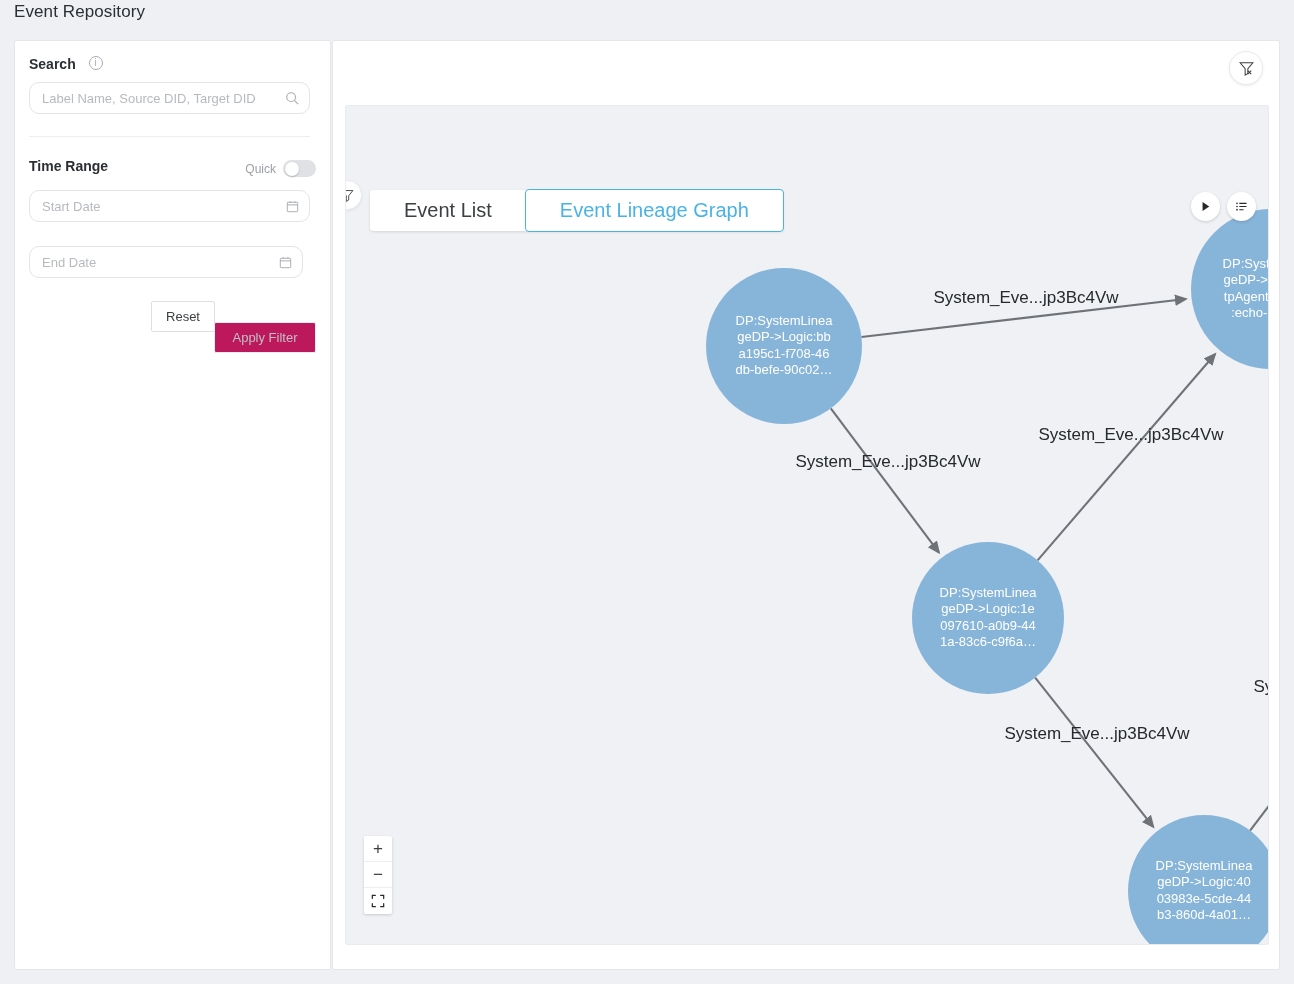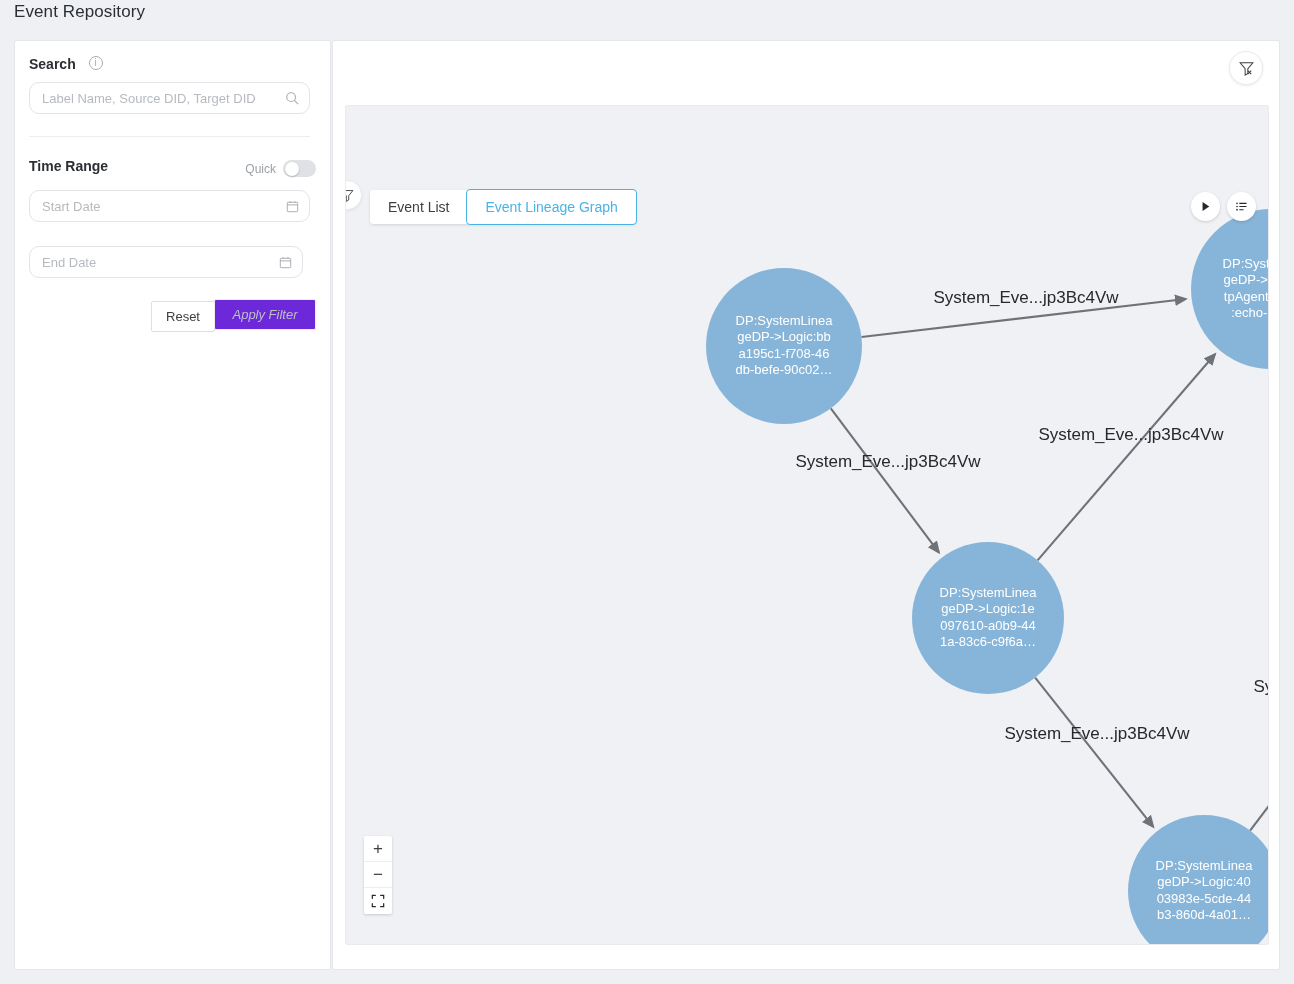--- a/index.html
+++ b/index.html
@@ -110,27 +110,26 @@
     cursor: pointer;
   }
   #reset-button {
     right: 115px; top: 260px;
     min-width: 64px;
     border: 1px solid #dcdfe3;
     background: #fff;
     color: #3c4043;
   }
   #apply-filter-button {
-    right: 14px; top: 258px;
+    right: 14px; top: 281px;
     min-width: 102px;
     border: 1px solid #ebedef;
-    background: #6d28d9;
+    background: #be185d;
     color: #bcc0c5;
     cursor: default;
-    font-style: italic;
   }
 
   
   #right-panel {
     position: absolute;
     left: 332px; top: 40px;
     width: 948px; height: 930px;
     background: #ffffff;
     border: 1px solid #e4e6ea;
     border-radius: 2px;
@@ -190,22 +189,22 @@
 
   #tabs {
     position: absolute; left: 24px; top: 84px;
     display: flex;
     background: #fff;
     border-radius: 4px;
     box-shadow: 0 1px 3px rgba(0,0,0,.12);
     z-index: 5;
   }
   .tab {
-    font-size: 14px;
-    padding: 9px 18px;
+    font-size: 20px;
+    padding: 9px 34px;
     cursor: pointer;
     border-radius: 4px;
     background: #fff;
     color: #3c4043;
     white-space: nowrap;
   }
   .tab.active {
     color: #4ab3e5;
     border: 1px solid #4ab3e5;
     margin: -1px;

